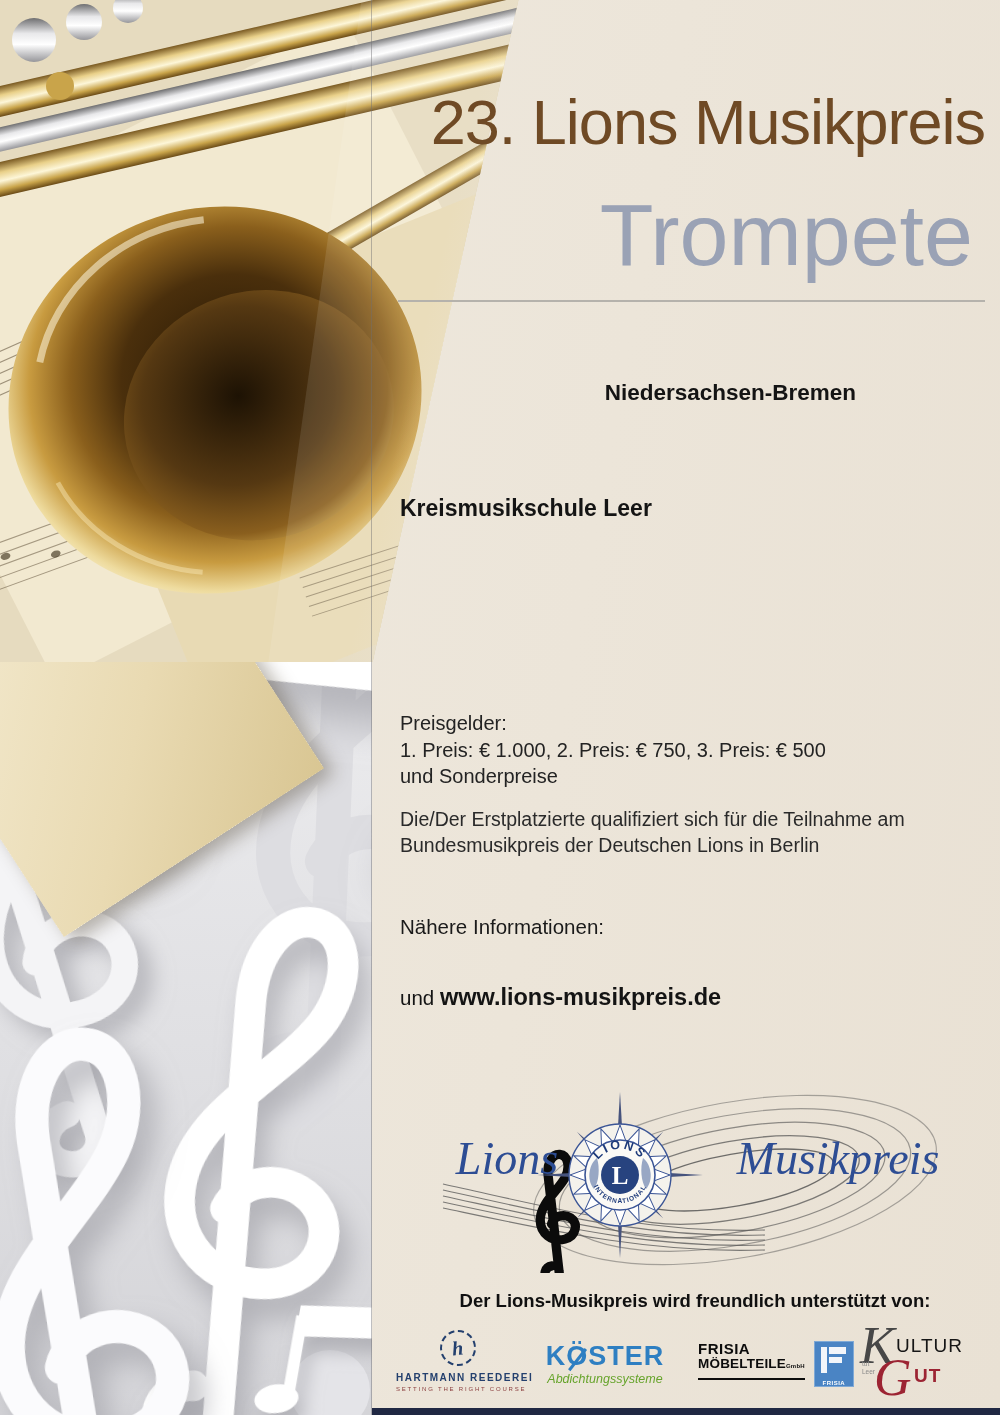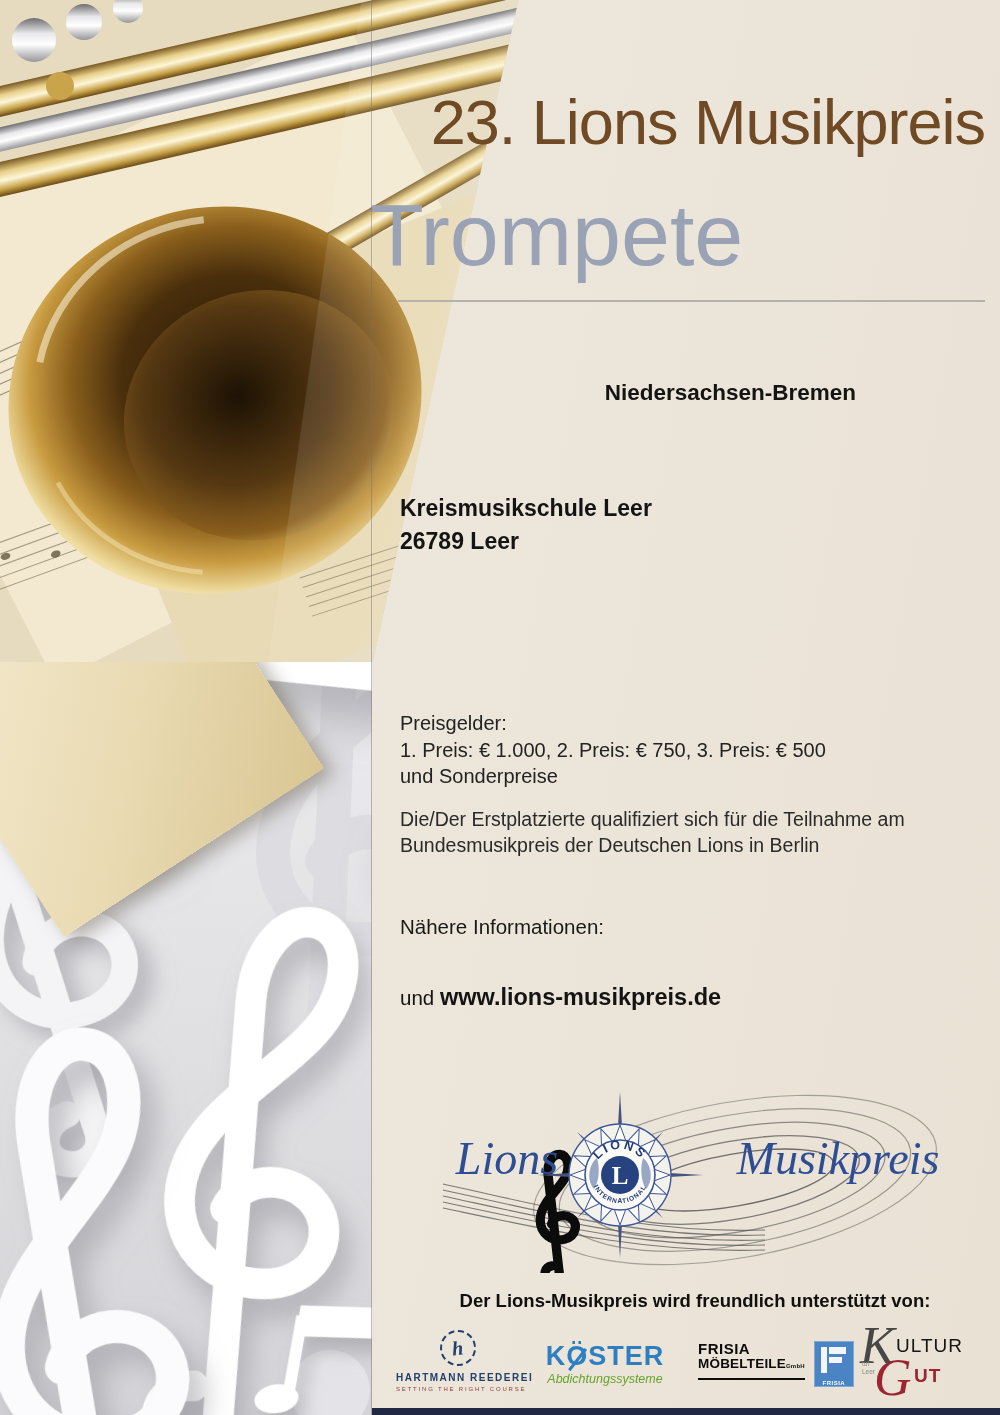--- a/index.html
+++ b/index.html
@@ -27,21 +27,21 @@
     clip-path:polygon(0 0,96% 0,69% 100%,0 100%);
     background:#ddd0ae;
   }
   #photo:after{
     content:"";position:absolute;inset:0;
     background:linear-gradient(103deg,rgba(236,229,219,0) 72%,rgba(236,229,219,.55) 88%,rgba(236,229,219,.95) 97%);
   }
   
   #title1{left:370px;right:15px;top:86px;text-align:right;font-size:63px;
     letter-spacing:-1px;color:#6f4a25;}
-  #title2{left:370px;right:15px;top:184px;text-align:left;font-size:88px;
+  #title2{left:370px;right:27px;top:184px;text-align:right;font-size:88px;
     color:#9aa2b5;}
   #title-rule{left:398px;right:15px;top:300px;height:2px;background:#b5b2ac;}
   #subtitle{left:400px;top:376px;width:456px;font-size:22.5px;line-height:33px;font-weight:bold;}
   #subtitle .l2{text-align:right;}
   #venue{left:400px;top:492px;font-size:23px;line-height:33px;font-weight:bold;}
   #event{left:400px;top:604px;font-size:23px;line-height:33px;font-weight:bold;}
   #prizes{left:400px;top:710px;font-size:20px;line-height:26.5px;color:#232323;}
   #qualification{left:400px;top:806px;font-size:19.5px;line-height:26px;color:#2a2a2a;}
   #info-heading{left:400px;top:915px;font-size:20.5px;color:#1a1a1a;}
   #info-emails{left:400px;top:946px;font-size:23.5px;font-weight:bold;}
@@ -242,21 +242,20 @@
   <div id="title1" class="abs nowrap">23. Lions Musikpreis</div>
   <div id="title2" class="abs nowrap">Trompete</div>
   <div id="title-rule" class="abs"></div>
 
   <div id="subtitle" class="abs">
     <div class="l2 nowrap">Niedersachsen-Bremen</div>
   </div>
 
   <div id="venue" class="abs">
     <div class="nowrap">Kreismusikschule Leer</div>
-    <div class="nowrap">26789 Leer</div>
   </div>
 
 
   <div id="prizes" class="abs">
     <div class="nowrap">Preisgelder:</div>
     <div class="nowrap">1. Preis: € 1.000, 2. Preis: € 750, 3. Preis: € 500</div>
     <div class="nowrap">und Sonderpreise</div>
   </div>
 
   <div id="qualification" class="abs">

